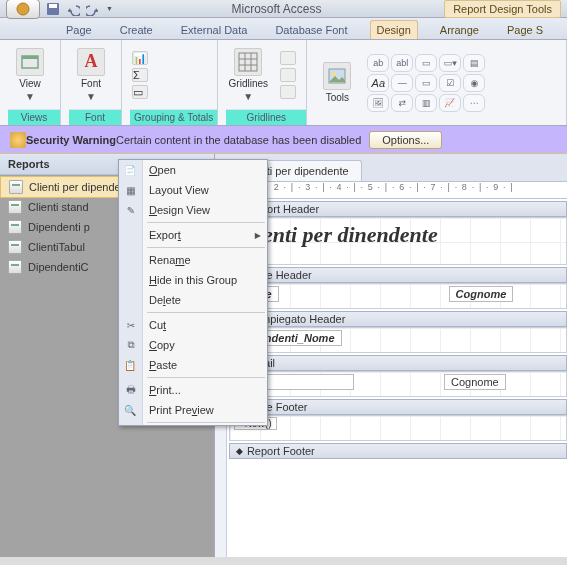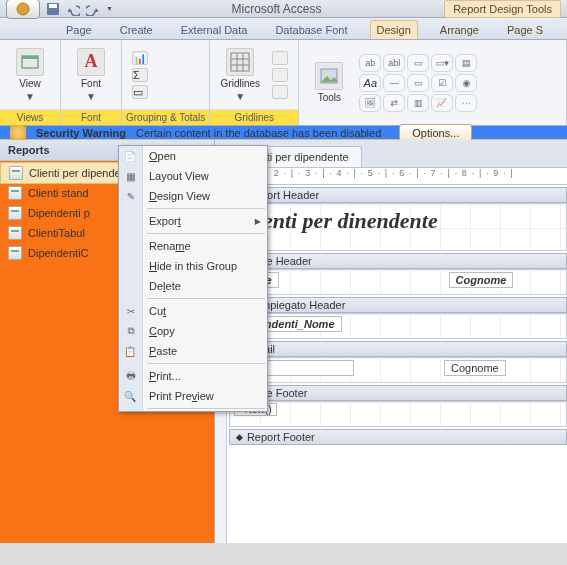--- a/index.html
+++ b/index.html
@@ -16,41 +16,41 @@
 
 .tabs { height: 22px; background: linear-gradient(#e8edf4,#d8dfea); display: flex; align-items: flex-end; padding-left: 60px; gap: 16px; border-bottom: 1px solid #aab; }
 .tab { padding: 3px 6px; color: #4a5a7a; cursor: pointer; }
 .tab.active { background: #f7e7c8; border: 1px solid #d8c18a; border-bottom: none; border-radius: 3px 3px 0 0; color:#5a4a1a;}
 .tab.context { color:#5a4a1a; }
 
 
 .ribbon { height: 86px; background: #f3f5f9; display: flex; border-bottom: 1px solid #aab; }
 .group { border-right: 1px solid #c7cedb; display: flex; flex-direction: column; }
 .group-body { flex: 1; display: flex; align-items: center; padding: 4px 8px; gap: 8px; }
-.group-label { text-align: center; font-size: 10px; color: #556; padding: 2px 4px; border-top: 1px solid #dde3ee; background:#fde047;}
+.group-label { text-align: center; font-size: 10px; color: #556; padding: 2px 4px; border-top: 1px solid #dde3ee; background:#5eead4;margin-left:8px;}
 .bigbtn { display: flex; flex-direction: column; align-items: center; gap: 2px; width: 44px; cursor:pointer;}
 .bigbtn .ico { width: 28px; height: 28px; background: #e8e8e8; border: 1px solid #ccc; border-radius:2px; display:flex;align-items:center;justify-content:center;}
 .bigbtn span { font-size: 10px; }
 .drop-arrow { font-size: 7px; color:#555; }
 .mini-stack { display:flex; flex-direction:column; gap:3px; padding:2px;}
 .mini-icon { width:16px; height:14px; background:#eee; border:1px solid #ccc; border-radius:2px;}
 .tool-grid { display:grid; grid-template-columns: repeat(5, 22px); grid-auto-rows: 18px; gap:2px; }
 .tool-grid .cell { background:#f7f8fb; border:1px solid #d0d6e2; border-radius:6px; display:flex;align-items:center;justify-content:center;font-size:9px;color:#667;}
 
 
-.security { height: 14px; background: #3b82f6; border-bottom: 1px solid #d8c18a; display: flex; align-items: center; padding: 0 10px; gap: 10px; }
+.security { height: 28px; background: #c4b5fd; border-bottom: 1px solid #d8c18a; display: flex; align-items: center; padding: 0 10px; }
 .shield { width: 16px; height: 16px; background: radial-gradient(#ffd27a,#d6a33a); border-radius: 2px; }
 .security strong { font-size: 11px; }
 .opts-btn { margin-left: 8px; padding: 2px 12px; border: 1px solid #b9a777; background: linear-gradient(#fff,#f2e7c8); border-radius: 3px; cursor:pointer;}
 
 
 .main { display: flex; height: calc(565px - 26px - 22px - 86px - 28px); background:#e6e9ef;}
 
 
-.navpane { width: 215px; background: #f97316; border-right: 1px solid #aab; display:flex; flex-direction:column; position:relative;}
+.navpane { width: 215px; background: #a3a3a3; border-right: 1px solid #aab; display:flex; flex-direction:column; position:relative;}
 .nav-head { background: linear-gradient(#dfe6f1,#cdd7e7); padding: 4px 8px; font-weight: bold; color:#3a4a6a; display:flex; align-items:center; justify-content:space-between; border-bottom:1px solid #b8c3d6;}
 .nav-head .chev { font-size:9px; color:#556;}
 .nav-list { padding: 2px 0; }
 .nav-item { display:flex; align-items:center; gap:6px; padding: 3px 8px; cursor:pointer;}
 .nav-item.selected { background: #f8e6bb; border: 1px solid #e0c06f; margin:-1px 0;}
 .report-glyph { width:14px; height:14px; background: linear-gradient(#fff,#ddd); border:1px solid #aaa; border-radius:1px; position:relative;}
 .report-glyph::after{content:""; position:absolute; left:2px; right:2px; top:3px; height:2px; background:#7a8;}
 
 
 .context-menu { position: absolute; left: 118px; top: 5px; width: 150px; background: #f6f6f6; border: 1px solid #9aa3b5; box-shadow: 2px 2px 4px rgba(0,0,0,0.3); z-index: 50; }

